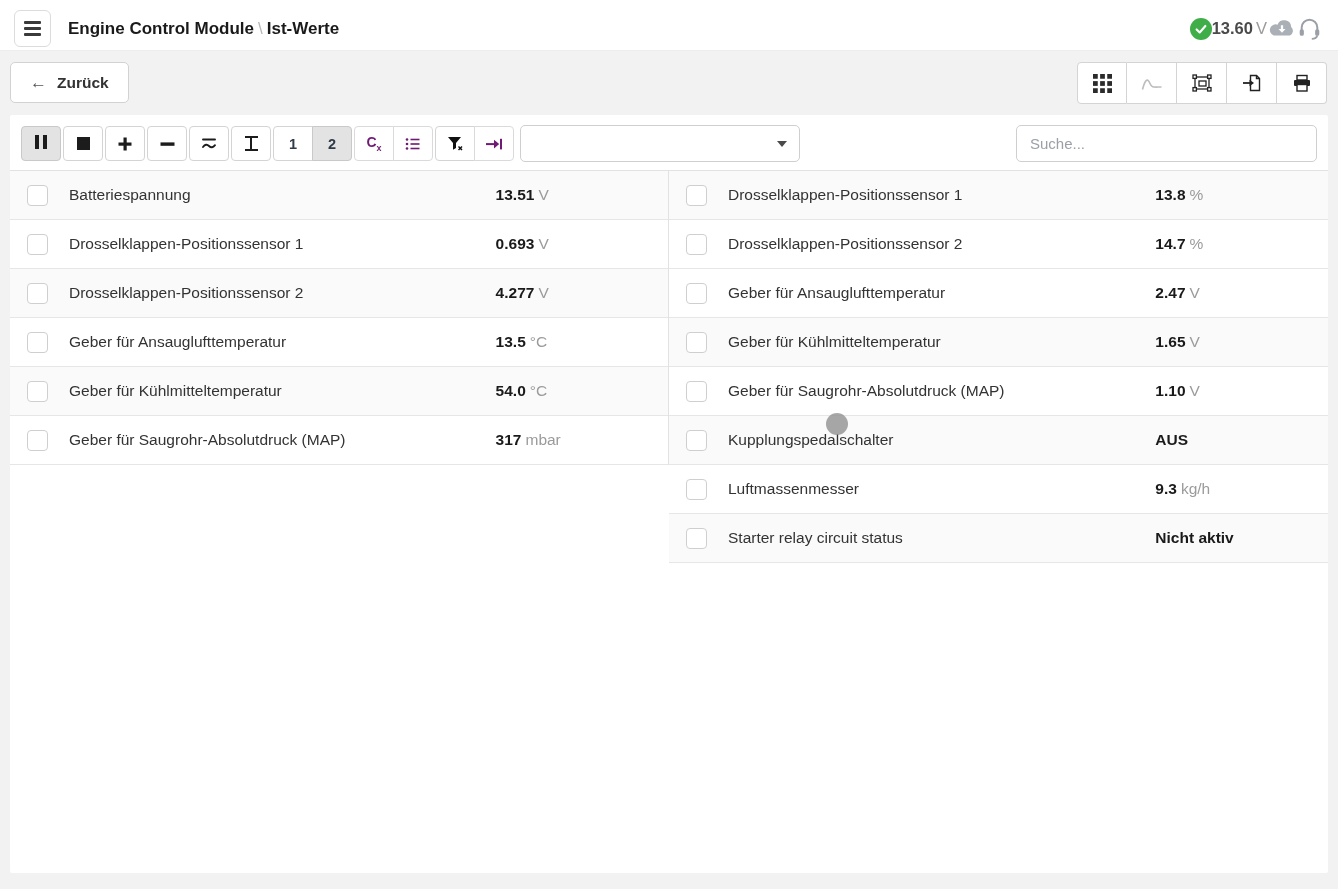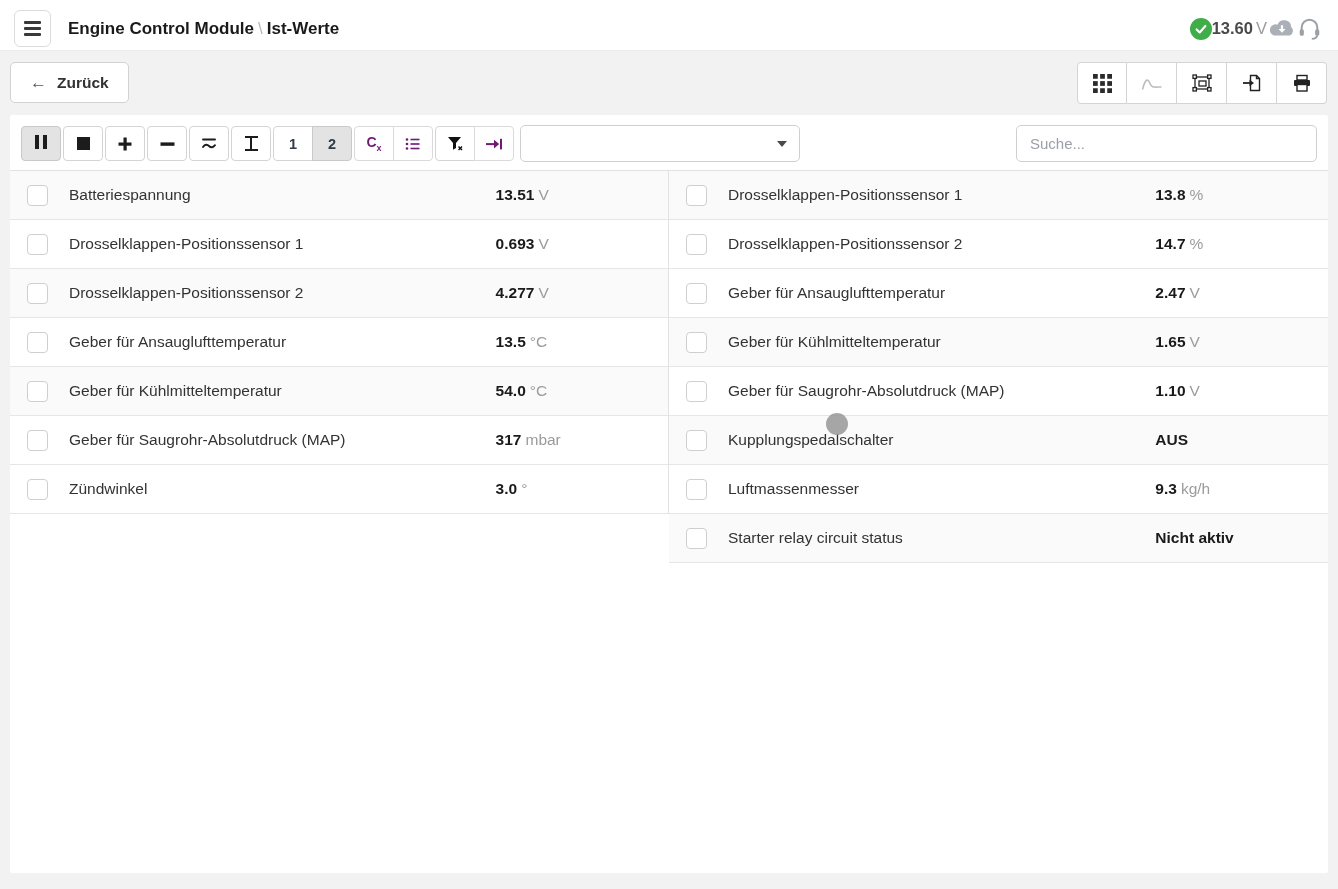--- a/index.html
+++ b/index.html
@@ -313,25 +313,20 @@
         <div class="drow odd">
     <span class="checkbox"></span>
     <span class="drow-label">Geber für Kühlmitteltemperatur</span>
     <span class="drow-value"><b>54.0</b><span class="u">°C</span></span>
   </div>
         <div class="drow">
     <span class="checkbox"></span>
     <span class="drow-label">Geber für Saugrohr-Absolutdruck (MAP)</span>
     <span class="drow-value"><b>317</b><span class="u">mbar</span></span>
   </div>
-        <div class="drow">
-    <span class="checkbox"></span>
-    <span class="drow-label">Zündwinkel</span>
-    <span class="drow-value"><b>3.0</b><span class="u">°</span></span>
-  </div>
       </div>
     <div class="half right">
         <div class="drow odd">
     <span class="checkbox"></span>
     <span class="drow-label">Drosselklappen-Positionssensor 1</span>
     <span class="drow-value"><b>13.8</b><span class="u">%</span></span>
   </div>
         <div class="drow">
     <span class="checkbox"></span>
     <span class="drow-label">Drosselklappen-Positionssensor 2</span>

